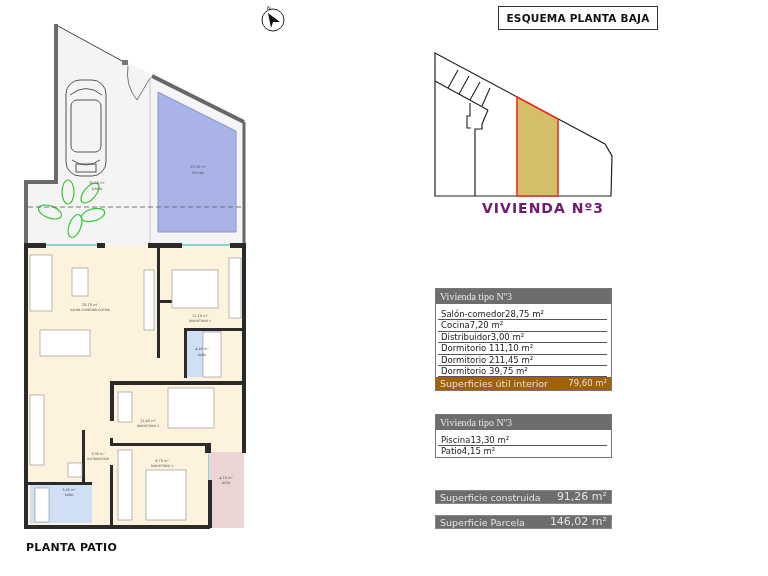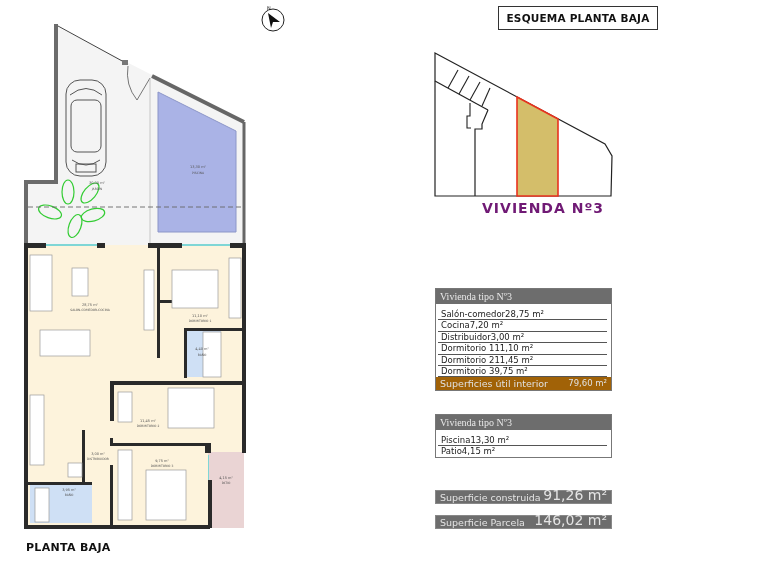--- a/index.html
+++ b/index.html
@@ -46,21 +46,21 @@
   .tbl-foot {
     display: flex; justify-content: space-between; background: #a16207; color: #e0e0e0;
     font-size: 9.5px; height: 13px; line-height: 13px; padding: 0 4px;
   }
   .tbl-foot .val { font-size: 8.5px; }
   .sum-bar {
     position: absolute; left: 435px; width: 177px; height: 14px; background: #6d6d6d; color: #e4e4e4;
     display: flex; justify-content: space-between; align-items: flex-end; padding: 0 4px; box-sizing: border-box;
     font-size: 9.5px; border: 1px solid #888;
   }
-  .sum-bar .val { font-size: 14px; }
+  .sum-bar .val { font-size: 11px; }
 </style>
 </head>
 <body>
 
 <svg id="plan" viewBox="0 0 300 540" xmlns="http://www.w3.org/2000/svg">
 
   <polygon points="54,22 54,180 27,180 27,245 244,245 244,120 152,75 54,25" fill="#f4f4f4" stroke="none"></polygon>
 
   <polyline points="56,24 56,182 26,182 26,245" fill="none" stroke="#6b6b6b" stroke-width="4"></polyline>
   <line x1="58" y1="26" x2="124" y2="62" stroke="#444" stroke-width="1"></line>
@@ -161,21 +161,21 @@
   <text class="room-label" x="98" y="455" font-size="3.5">3,00 m²</text>
   <text class="room-label" x="98" y="460" font-size="3">DISTRIBUIDOR</text>
   <text class="room-label" x="162" y="462" font-size="3.5">9,75 m²</text>
   <text class="room-label" x="162" y="467" font-size="3">DORMITORIO 3</text>
   <text class="room-label" x="69" y="491" font-size="3.5">3,95 m²</text>
   <text class="room-label" x="69" y="496" font-size="3">BAÑO</text>
   <text class="room-label" x="226" y="479" font-size="3.5">4,15 m²</text>
   <text class="room-label" x="226" y="484" font-size="3">PATIO</text>
 </svg>
 
-<div class="plan-title">PLANTA BAJA</div>
+<div class="plan-title">PLANTA PATIO</div>
 
 <svg id="north" viewBox="0 0 30 30" xmlns="http://www.w3.org/2000/svg">
   <circle cx="15" cy="16" r="11" fill="none" stroke="#222" stroke-width="1"></circle>
   <polygon points="10,9 22,18 15,18 13,24" fill="#111"></polygon>
   <text x="9" y="6" font-size="5" fill="#222">N</text>
 </svg>
 
 <div class="scheme-box">ESQUEMA PLANTA BAJA</div>
 
 <svg id="scheme" viewBox="0 0 190 150" xmlns="http://www.w3.org/2000/svg">

